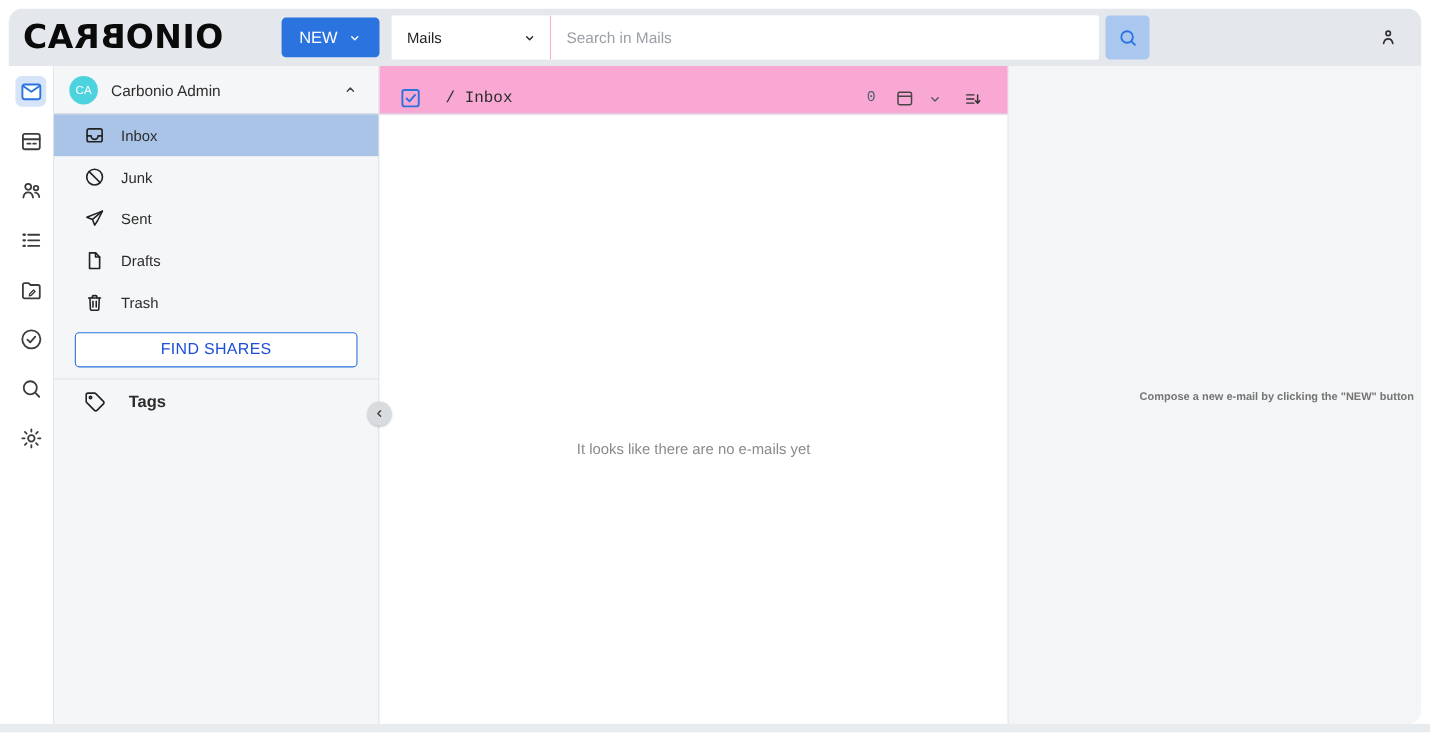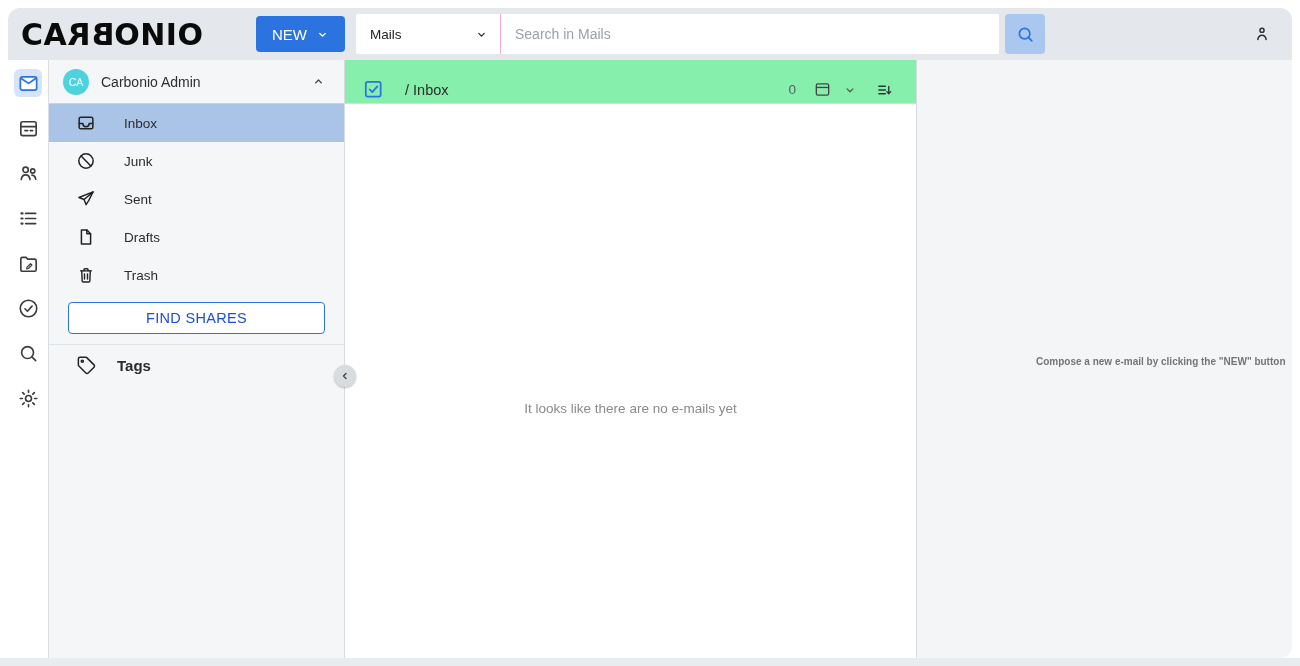--- a/index.html
+++ b/index.html
@@ -81,21 +81,21 @@
   .account-row {
     height:44px; flex:none; display:flex; align-items:center; gap:12px;
     padding:0 18px 0 14px; border-bottom:1px solid #ced3d9; cursor:pointer;
   }
   .avatar {
     width:26px; height:26px; border-radius:50%; background:#4cd3de; color:#fff;
     font-size:10.5px; display:flex; align-items:center; justify-content:center; flex:none;
   }
   .account-name { flex:1; font-size:14px; color:#2e2e2e; }
   .folder-row {
-    height:38px; flex:none; display:flex; align-items:center; gap:28px;
+    height:38px; flex:none; display:flex; align-items:center; gap:14px;
     padding-left:27px; font-size:13.5px; color:#2c2c2c; cursor:pointer;
   }
   .folder-row.selected { background:#aac4e8; }
   .find-shares {
     margin:8px 19px 0 19px; height:32px; flex:none;
     border:1px solid #2b73de; border-radius:4px; background:#fff;
     color:#1d4ed8; font-size:14.5px; letter-spacing:0.3px;
     display:flex; align-items:center; justify-content:center; cursor:pointer;
   }
   .sidebar-divider { margin-top:10px; border-top:1px solid #e0e4e8; }
@@ -103,22 +103,22 @@
     height:40px; flex:none; display:flex; align-items:center; gap:20px;
     padding-left:27px; font-size:15px; color:#2c2c2c; cursor:pointer;font-weight:bold;
   }
 
   
   .listpanel {
     width:572px; flex:none; background:#fff; border-right:1px solid #d7dce1;
     display:flex; flex-direction:column;
   }
   .list-header {
-    height:44px; flex:none; background:#86efac; border-bottom:1px solid #d7dce1;
-    display:flex; align-items:center; padding:16px 22px 0 18px;
+    height:44px; flex:none; background:#f9a8d4; border-bottom:1px solid #d7dce1;
+    display:flex; align-items:center; padding:16px 22px 0 18px;font-family:Liberation Mono, monospace;
   }
   .breadcrumb { margin-left:21px; font-size:14.5px; color:#2b2b2b; }
   .list-header .spacer { flex:1; }
   .msg-count { font-size:13.5px; color:#51606e; }
   .hdr-icon { cursor:pointer; display:flex; align-items:center; }
   .i-layout { margin-left:17px; color:#454545; }
   .i-chev { margin-left:11px; color:#555; }
   .i-sort { margin-left:19px; color:#333; }
   .list-body { flex:1; position:relative; }
   .empty-text {

